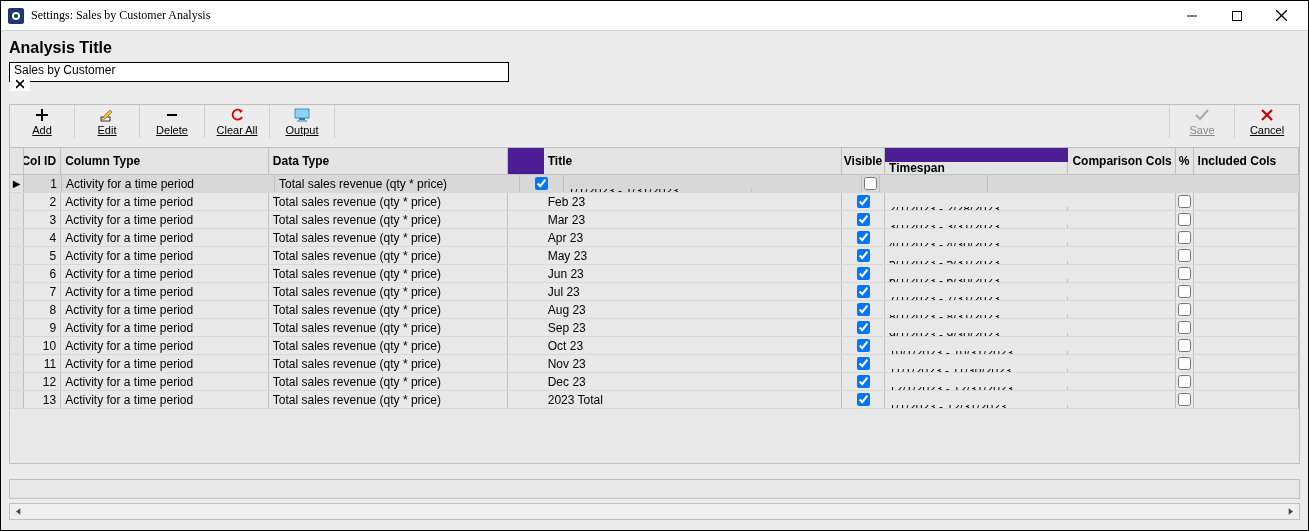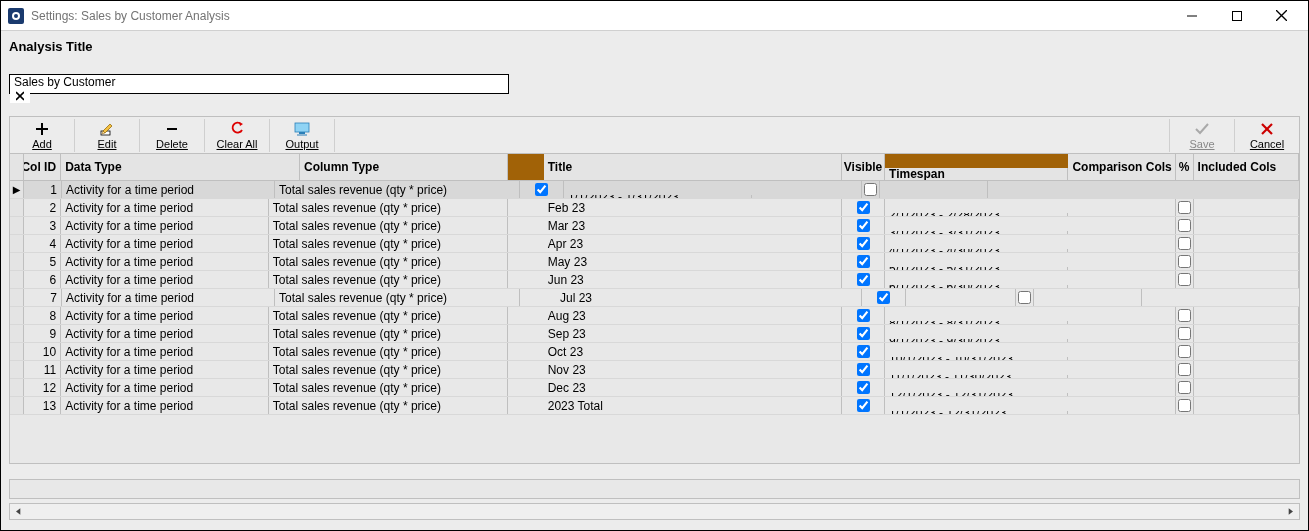--- a/index.html
+++ b/index.html
@@ -1,46 +1,46 @@
 <!DOCTYPE html>
 <html><head>
 <meta charset="utf-8">
 <style>
   * { box-sizing: border-box; }
   html, body { margin:0; padding:0; width:1309px; height:531px; font-family: Tahoma, Arial, sans-serif; font-size:12px; background:#fff; }
   .window { width:1309px; height:531px; border:1px solid #000; background:#ececec; display:flex; flex-direction:column; position:relative; }
   
   .titlebar { height:30px; background:#fff; border-bottom:1px solid #d0d0d0; display:flex; align-items:center; padding: 0 4px 0 6px; }
   .app-icon { width:18px; height:18px; margin-right:6px; display:flex; align-items:center; justify-content:center; }
-  .title-text { flex:0 0 auto; font-size:12px; color:#737373; }
+  .title-text { flex:0 0 auto; font-size:12px; color:#000000;font-family:Liberation Serif, serif; }
   .title-spacer { flex:1; }
   .win-btn { width:45px; height:28px; display:flex; align-items:center; justify-content:center; font-size:14px; color:#000; }
   
   .content { flex:1; display:flex; flex-direction:column; padding:8px; gap:0; overflow:hidden; }
-  .field-label { font-weight:bold; font-size:13px; margin-bottom:20px; }
+  .field-label { font-weight:bold; font-size:16px; margin-bottom:5px; }
   .title-input-wrap { display:flex; align-items:stretch; width:500px; height:20px; border:1px solid #000; background:#fff; margin-bottom:22px;flex-direction:column; }
   .title-input { flex:1; border:none; outline:none; font-family:inherit; font-size:12px; padding:0 4px; }
   .clear-btn { width:20px; height:18px; display:flex; align-items:center; justify-content:center; font-size:16px; font-weight:bold; background:#fff; border:none; }
   
-  .toolbar { display:flex; align-items:center; border:1px solid #bfbfbf; background:#ececec; height:38px; }
+  .toolbar { display:flex; align-items:flex-start; border:1px solid #bfbfbf; background:#ececec; height:44px; }
   .tool { width:65px; display:flex; flex-direction:column; align-items:center; justify-content:center; border-right:1px solid #cfcfcf; padding:2px 0; cursor:pointer; }
   .tool:last-of-type { border-right:1px solid #cfcfcf; }
   .tool .ticon { height:16px; display:flex; align-items:center; justify-content:center; font-size:15px; }
   .tool .tlabel { font-size:11px; text-decoration:underline; margin-top:1px; }
   .tool-spacer { flex:1; }
   .tool.right { border-left:1px solid #cfcfcf; border-right:none; }
   .tool.disabled { color:#888; }
   .tool.disabled .ticon { color:#888; }
   .cancel .ticon { color:#cc0000; font-weight:bold; }
   .save .ticon { color:#888; }
   
   .section-banner { background:#9e9e9e; color:#fff; font-weight:bold; font-size:13px; text-align:center; height:20px; line-height:20px; border-left:1px solid #bfbfbf; border-right:1px solid #bfbfbf; }
   
   .grid-wrap { border:1px solid #bfbfbf; border-top:none; flex:1; display:flex; flex-direction:column; background:#e8e8e8; overflow:hidden; }
-  .grid-head { display:flex; background:#a16207; border-bottom:1px solid #bfbfbf; height:27px; flex-shrink:0; }
+  .grid-head { display:flex; background:#4c1d95; border-bottom:1px solid #bfbfbf; height:27px; flex-shrink:0; }
   .gh, .gc { border-right:1px solid #bfbfbf; padding:1px 4px; overflow:hidden; white-space:nowrap; display:flex; align-items:center; }
   .gh { font-weight:bold; font-size:12px; background:#e4e4e4; }
   .grid-body { flex:1; overflow:auto; background:#e8e8e8; }
   .grow { display:flex; height:18px; border-bottom:1px solid #d8d8d8; }
   .grow.selected { background:#d8d8d8; }
   .gc { font-size:12px; }
   .gc .chk { margin:0 auto; }
   .col-selector { width:14px; justify-content:center; background:#e4e4e4; }
   .col-id { width:38px; justify-content:flex-end; }
   .col-type { width:213px; }
@@ -171,22 +171,22 @@
           </span>
         <span class="tlabel">Cancel</span>
       </div>
     </div>
 
 
     <div class="grid-wrap">
       <div class="grid-head">
         <div class="gh col-selector"></div>
         <div class="gh col-id">Col ID</div>
+        <div class="gh col-type">Column Type</div>
         <div class="gh col-dtype">Data Type</div>
-        <div class="gh col-type">Column Type</div>
         <div class="gh col-title">Title</div>
         <div class="gh col-visible">Visible</div>
         <div class="gh col-timespan">Timespan</div>
         <div class="gh col-comp">Comparison Cols</div>
         <div class="gh col-pct">%</div>
         <div class="gh col-incl">Included Cols</div>
       </div>
       <div class="grid-body" id="grid-body">
           <div class="grow selected">
             <div class="gc col-selector">
@@ -287,20 +287,21 @@
           </div>
           <div class="grow">
             <div class="gc col-selector"></div>
             <div class="gc col-id">7</div>
             <div class="gc col-type">Activity for a time period</div>
             <div class="gc col-dtype">Total sales revenue (qty * price)</div>
             <div class="gc col-title">Jul 23</div>
             <div class="gc col-visible">
               <input type="checkbox" class="chk" checked="" style="">
             </div>
+            <div class="gc col-timespan">7/1/2023 - 7/31/2023</div>
             <div class="gc col-comp"></div>
             <div class="gc col-pct">
               <input type="checkbox" class="chk" style="">
             </div>
             <div class="gc col-incl"></div>
           </div>
           <div class="grow">
             <div class="gc col-selector"></div>
             <div class="gc col-id">8</div>
             <div class="gc col-type">Activity for a time period</div>

